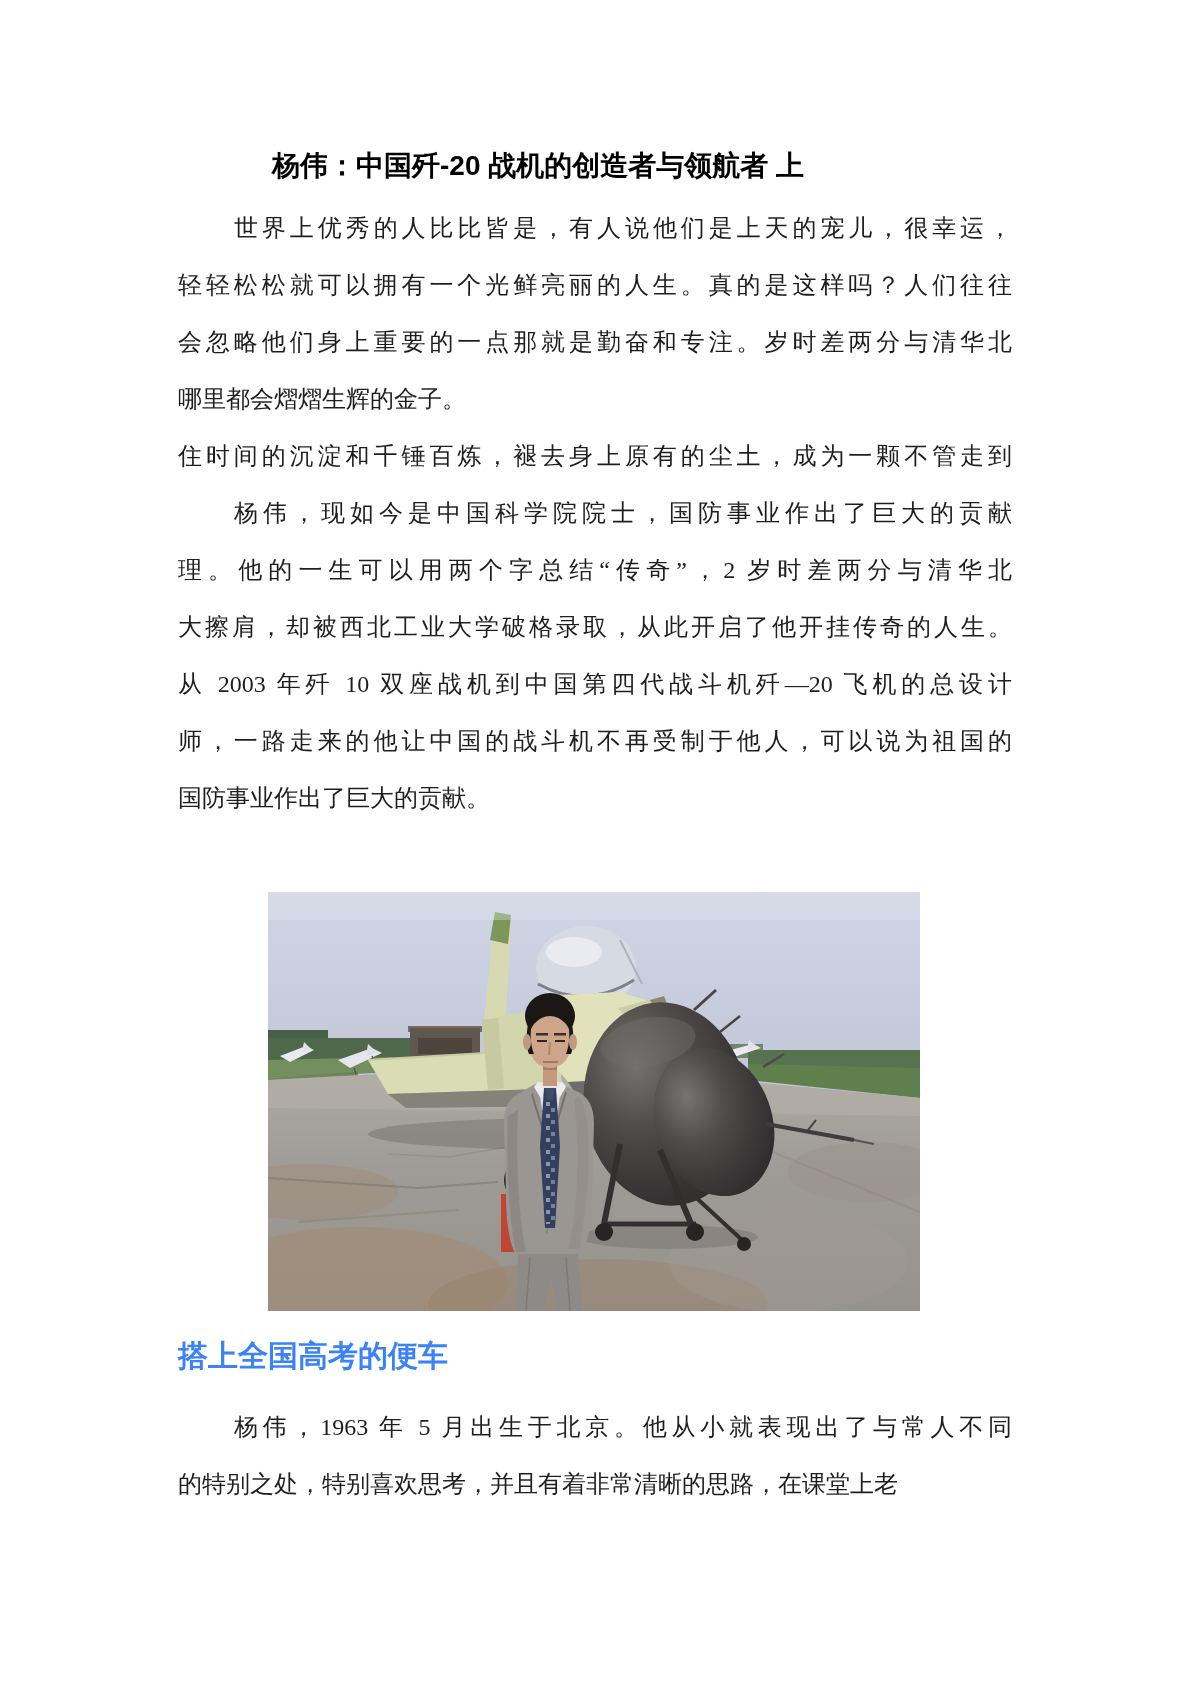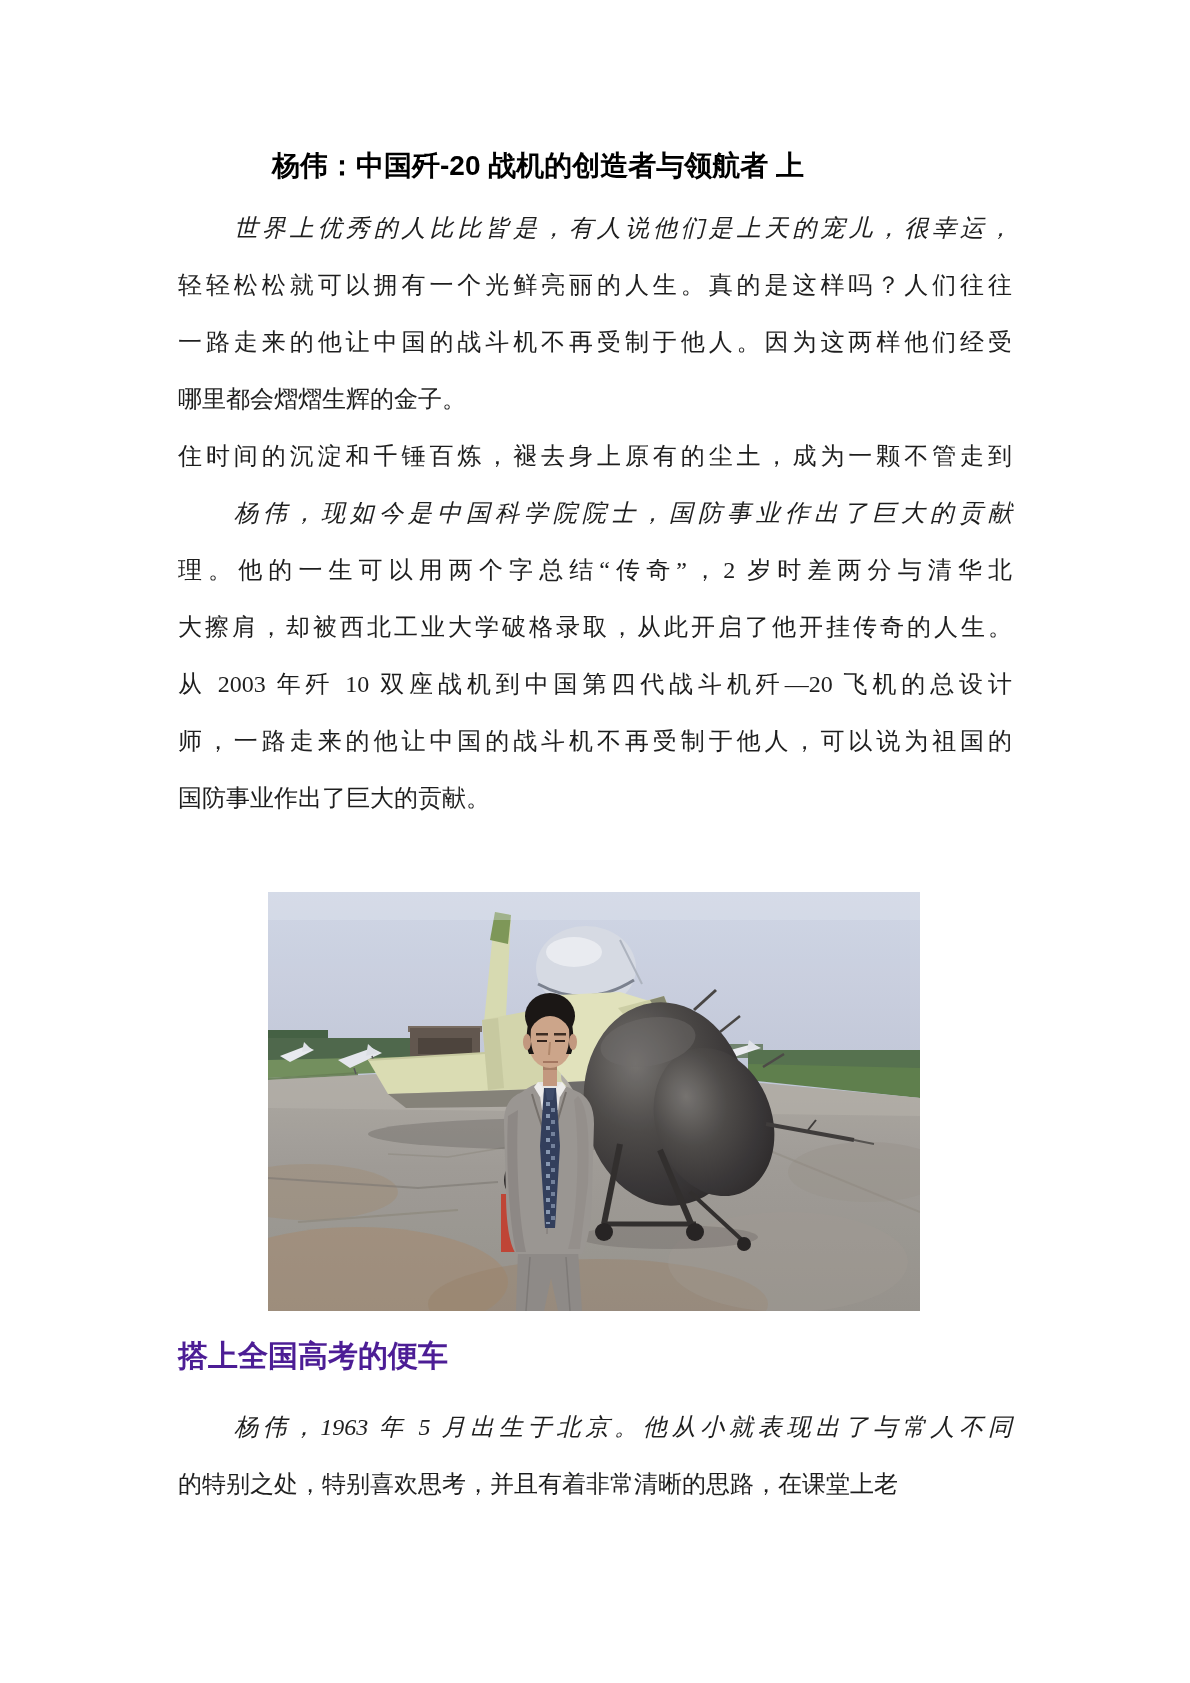--- a/index.html
+++ b/index.html
@@ -26,49 +26,49 @@
     margin-left:178px;
     margin-top:14px;
     font-size:24px;
     line-height:57px;
     color:#1e1e1e;
   }
   .body-text .line {
     text-align:justify;
     text-align-last:justify;
   }
-  .body-text .line.first { text-indent:56px;font-style:italic; }
+  .body-text .line.first { text-indent:56px; }
   .body-text .line.last  { text-align-last:left; }
   figure.photo {
     display:block;
     width:652px; height:419px;
     margin:65px 0 0 268px;
   }
   figure.photo svg { display:block; }
   .section-heading {
     margin:26px 0 0 178px;
     font-family:"Liberation Sans","DejaVu Sans",sans-serif;
     font-weight:bold;
     font-size:30px;
     line-height:38px;
-    color:#4c1d95;
+    color:#3b82f6;
   }
   .body-text.after-heading { margin-top:24px; }
 </style>
 </head>
 <body>
 
 <div class="page">
 
   <h1 class="title">杨伟：中国歼-20 战机的创造者与领航者 上</h1>
 
   <div class="body-text">
       <div class="line first">世界上优秀的人比比皆是，有人说他们是上天的宠儿，很幸运，</div>
       <div class="line">轻轻松松就可以拥有一个光鲜亮丽的人生。真的是这样吗？人们往往</div>
-      <div class="line">一路走来的他让中国的战斗机不再受制于他人。因为这两样他们经受</div>
+      <div class="line">会忽略他们身上重要的一点那就是勤奋和专注。岁时差两分与清华北</div>
       <div class="line last">哪里都会熠熠生辉的金子。</div>
       <div class="line">住时间的沉淀和千锤百炼，褪去身上原有的尘土，成为一颗不管走到</div>
       <div class="line first">杨伟，现如今是中国科学院院士，国防事业作出了巨大的贡献</div>
       <div class="line">理。他的一生可以用两个字总结“传奇”，2 岁时差两分与清华北</div>
       <div class="line">大擦肩，却被西北工业大学破格录取，从此开启了他开挂传奇的人生。</div>
       <div class="line">从 2003 年歼 10 双座战机到中国第四代战斗机歼—20 飞机的总设计</div>
       <div class="line">师，一路走来的他让中国的战斗机不再受制于他人，可以说为祖国的</div>
       <div class="line last">国防事业作出了巨大的贡献。</div>
     </div>
 

